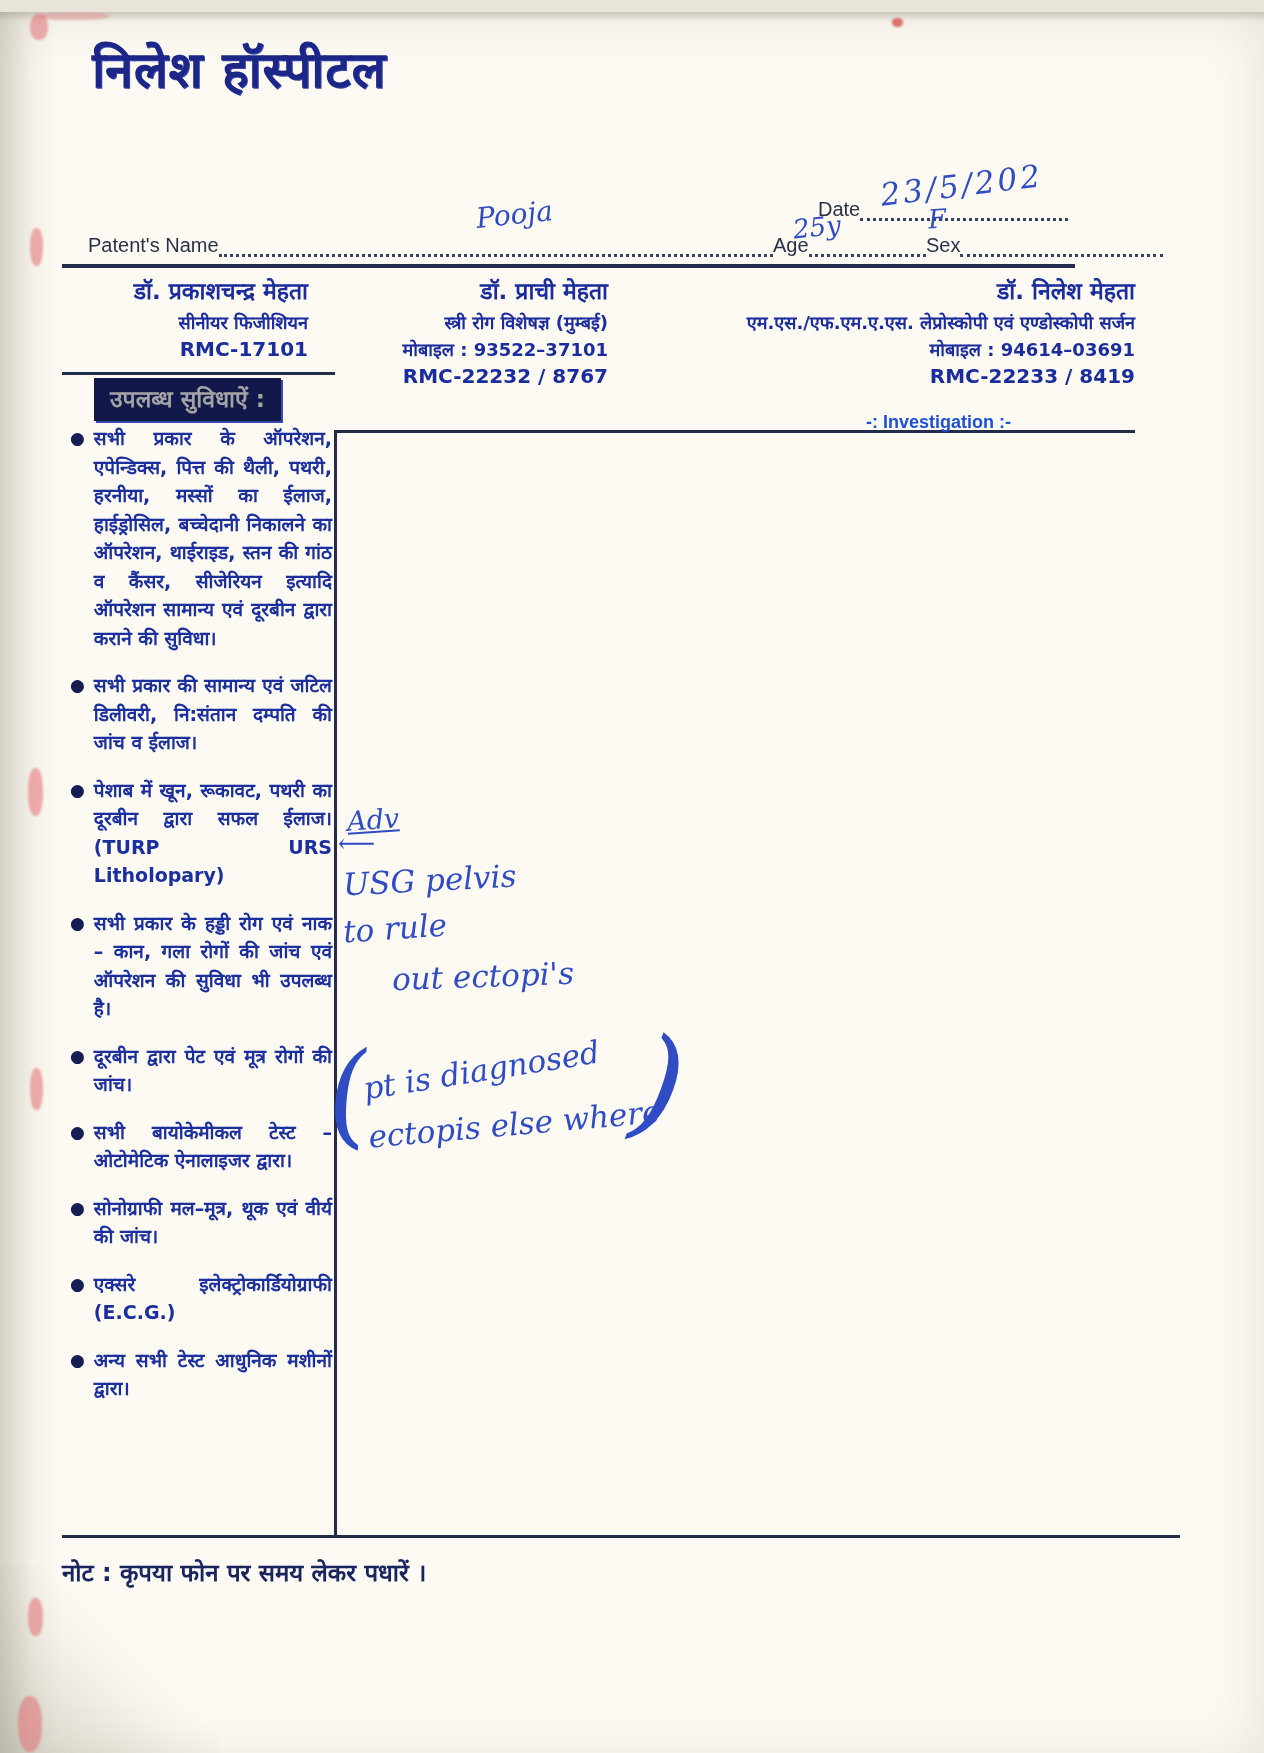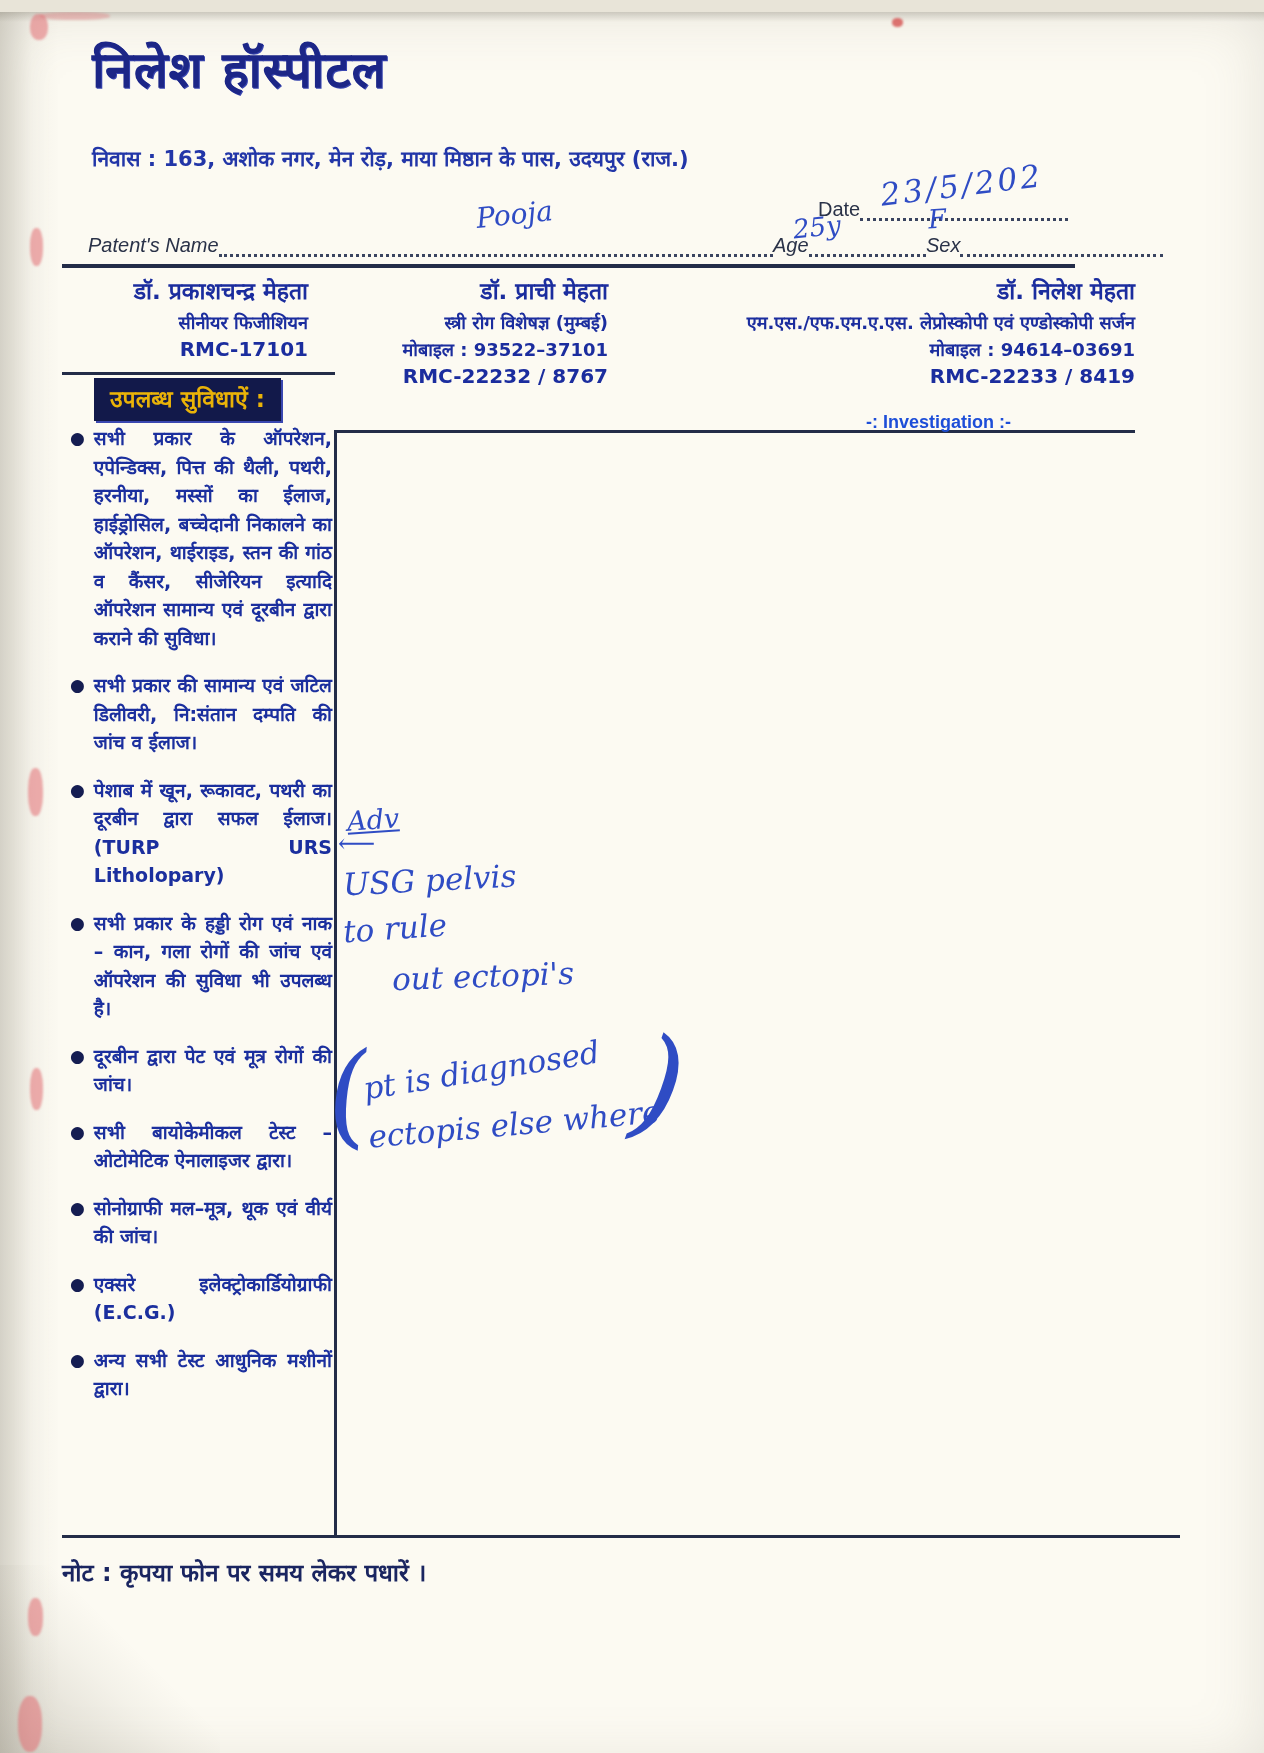--- a/index.html
+++ b/index.html
@@ -22,21 +22,21 @@
   }
   .addr{left:92px;color:#2236a8;font-weight:700;font-size:21px;font-family:"DejaVu Sans",sans-serif;}
   .addr1{top:98px;}
   .addr2{top:132px;}
 
   
   .label-print{color:#2a3248;font-size:20px;font-family:"Liberation Sans",sans-serif;}
   .date-row{left:818px;top:186px;width:250px;display:flex;align-items:flex-end;}
   .dots{flex:1;border-bottom:3px dotted #3a4460;height:1.1em;}
   .name-row{left:88px;top:222px;width:1075px;display:flex;align-items:flex-end;}
-  .name-row .label-print{white-space:nowrap;font-style:italic;}
+  .name-row .label-print{white-space:nowrap;}
   .dots-name{flex:5.2;}
   .dots-age{flex:1.1;}
   .dots-sex{flex:1.9;}
 
   .rule-main{left:62px;top:252px;width:1013px;height:4px;background:#232c48;}
 
   
   .ink{
     color:#2f4cc4;
     font-family:"DejaVu Serif",serif;
@@ -69,21 +69,21 @@
   .doc-rmc{font-size:20px;font-weight:800;margin-top:2px;}
 
   .rule-sidebar-top{left:62px;top:360px;width:273px;height:3px;background:#232c48;}
   .rule-doctors{left:335px;top:418px;width:800px;height:3px;background:#232c48;}
   .v-divider{left:334px;top:418px;width:3px;height:1107px;background:#232c48;}
   .rule-bottom{left:62px;top:1523px;width:1118px;height:3px;background:#232c48;}
 
   
   .facilities-heading{
     left:94px;top:366px;
-    background:#12194a;color:#eab308;
+    background:#12194a;color:#a3a3a3;
     font-size:23px;font-weight:800;
     padding:4px 16px 7px 16px;
     font-family:"DejaVu Sans",sans-serif;
     box-shadow:2px 2px 0 #3a47b0;
   }
   .facilities{left:70px;top:412px;width:262px;}
   .facility-item{
     display:flex;gap:9px;margin-bottom:19px;
     color:#1b2f9e;font-weight:600;font-size:19px;line-height:1.5;
     font-family:"DejaVu Sans",sans-serif;
@@ -128,21 +128,20 @@
   <div class="abs pink pk1"></div>
   <div class="abs pink pk2"></div>
   <div class="abs pink pk3"></div>
   <div class="abs pink pk4"></div>
   <div class="abs pink pk5"></div>
   <div class="abs pink pk6"></div>
   <div class="abs pink pk7"></div>
   <div class="abs pink pk8"></div>
 
   <div class="abs hospital-name">निलेश हॉस्पीटल</div>
-  <div class="abs addr addr2">निवास : 163, अशोक नगर, मेन रोड़, माया मिष्ठान के पास, उदयपुर (राज.)</div>
 
   <div class="abs date-row">
     <span class="label-print">Date</span>
     <span class="dots"></span>
   </div>
   <div class="abs ink hw-date">23/5/202</div>
 
   <div class="abs name-row">
     <span class="label-print">Patent's Name</span>
     <span class="dots dots-name"></span>

